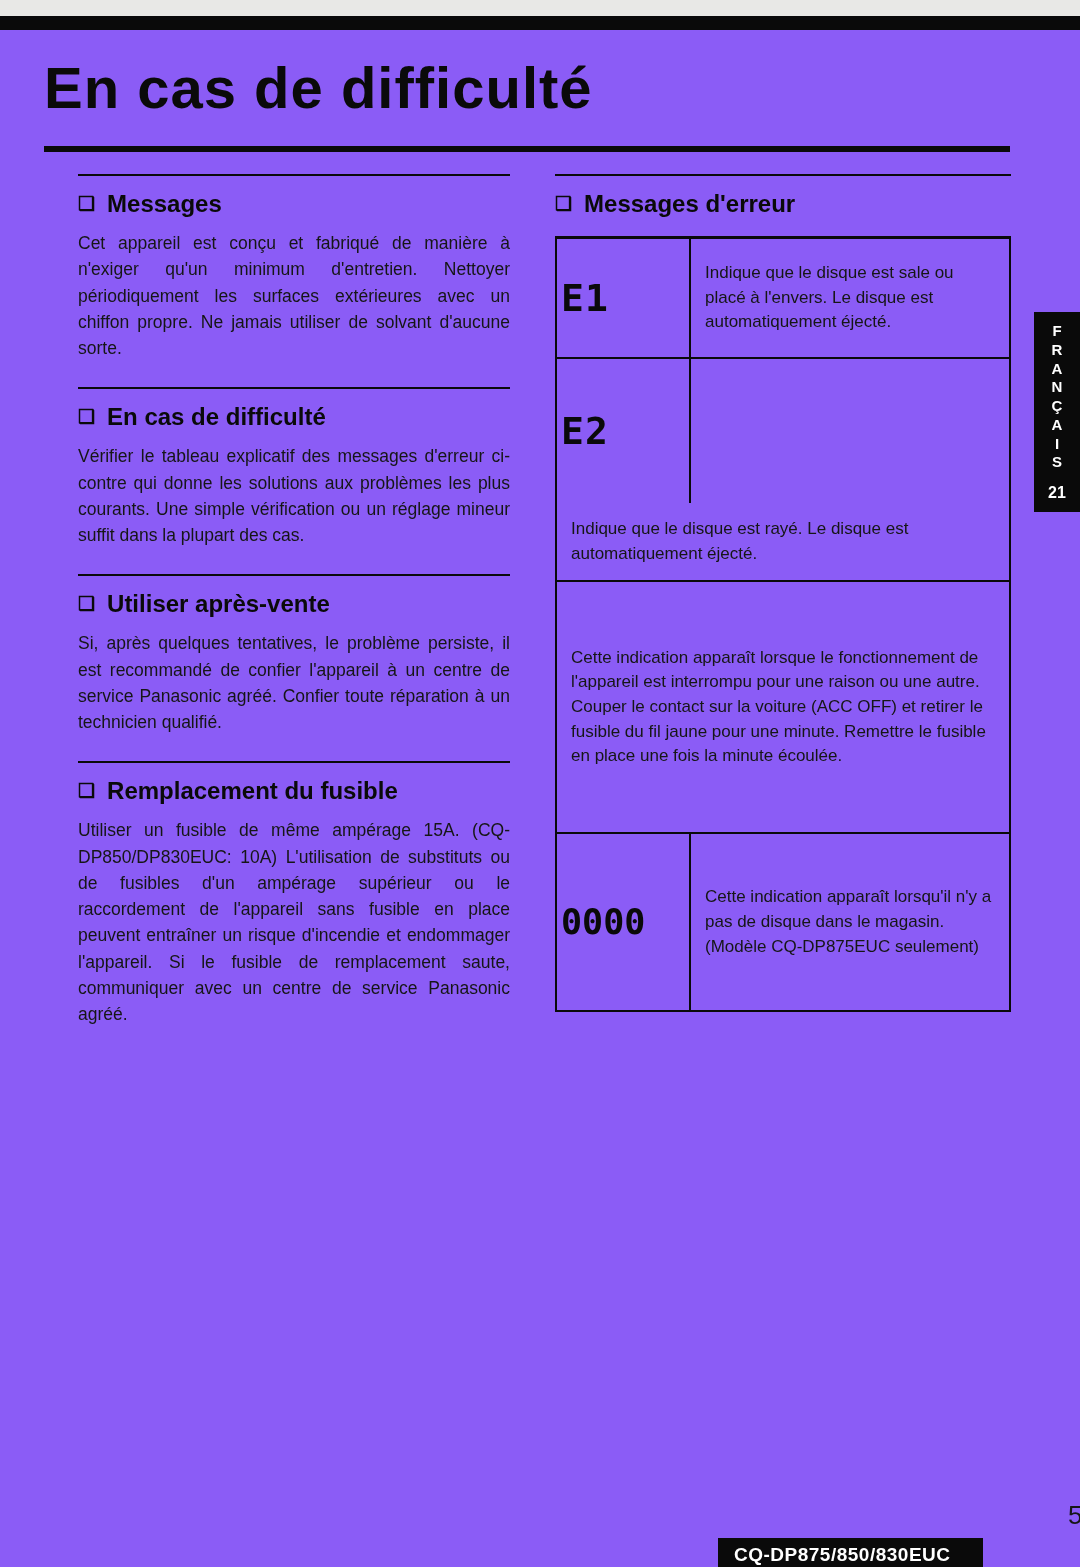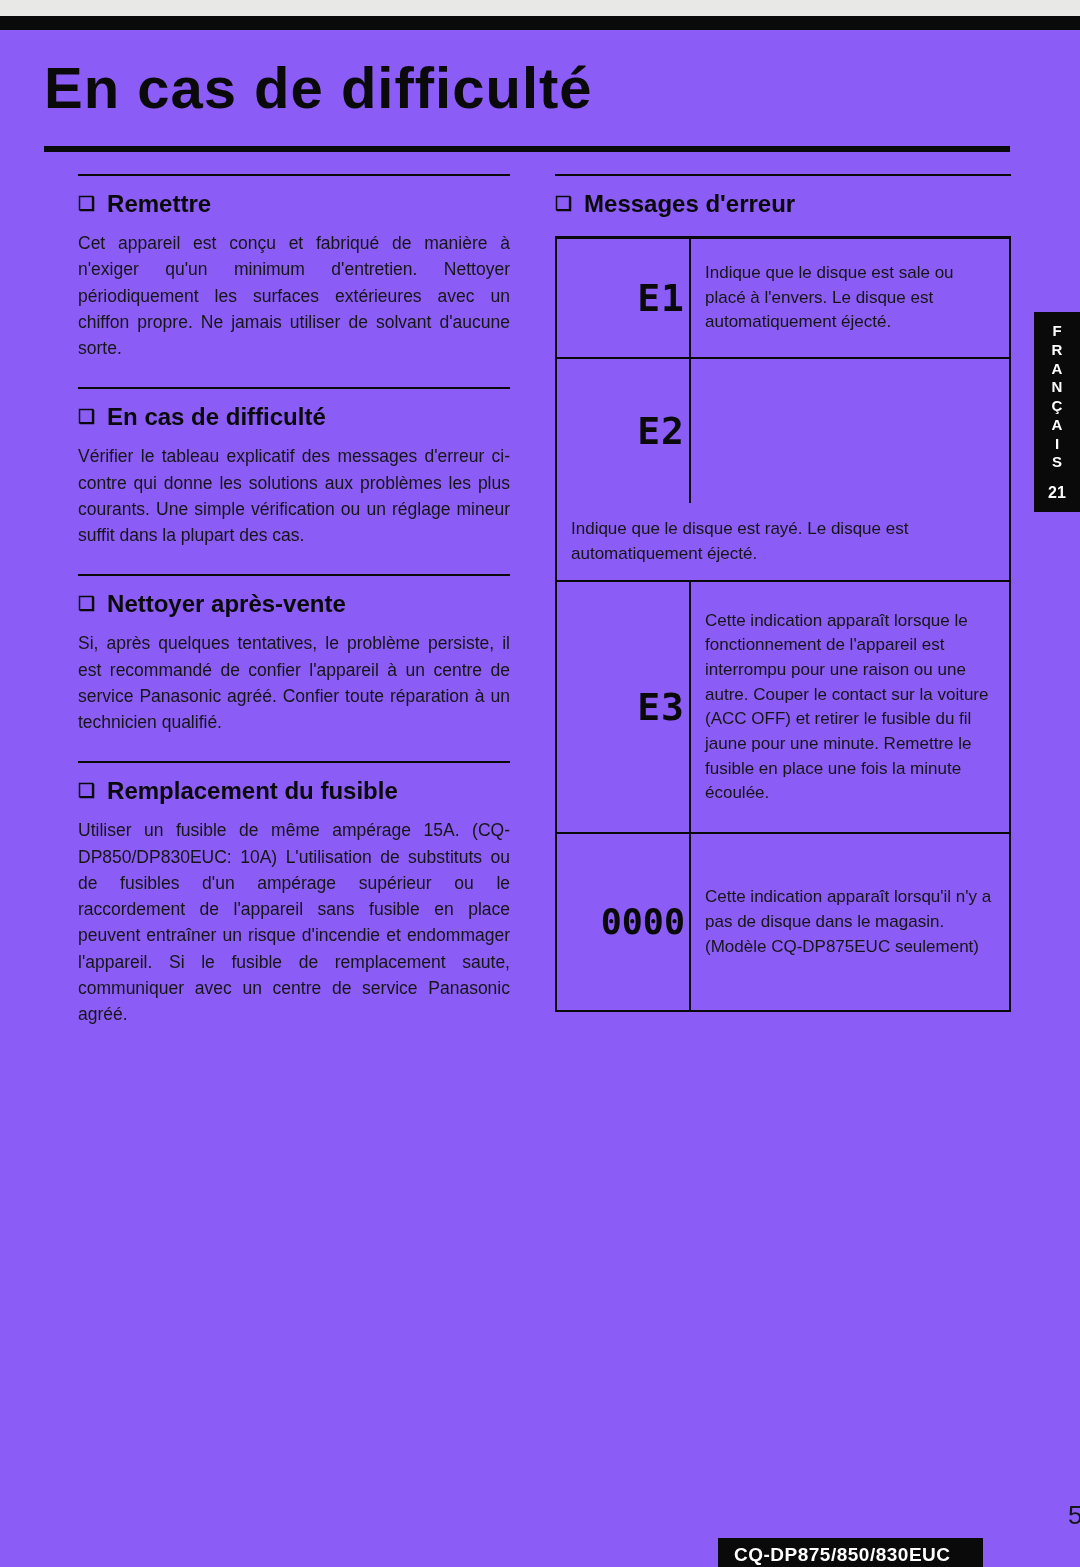--- a/index.html
+++ b/index.html
@@ -59,21 +59,21 @@
     border-top:3px solid #0a0a0a;
   }
   .err-row{
     display:flex;
     border-bottom:2px solid #0a0a0a;
   }
   .err-row:last-child{border-bottom:none;}
   .err-code-cell{
     width:124px;flex:0 0 124px;
     border-right:2px solid #0a0a0a;
-    display:flex;align-items:center;justify-content:flex-end;
+    display:flex;align-items:center;justify-content:flex-start;
     padding:10px 4px;
   }
   .seg-code{
     font-family:"DejaVu Sans Mono", monospace;
     font-weight:bold;font-size:38px;letter-spacing:1px;color:#0a0a0a;
   }
   .seg-code.small{font-size:35px;letter-spacing:0;}
   .err-text-cell{
     flex:1;display:flex;align-items:center;
     padding:14px 12px 14px 14px;
@@ -119,37 +119,37 @@
   <div class="topbar"></div>
 
   <div class="page-title">En cas de difficulté</div>
   <div class="title-rule"></div>
 
   <div class="left-col">
 
     <div class="section">
       <div class="sec-heading">
         <span class="bullet">❑</span>
-        <span>Remettre</span>
+        <span>Messages</span>
       </div>
       <div class="sec-body">Cet appareil est conçu et fabriqué de manière à n'exiger qu'un minimum d'entretien. Nettoyer périodiquement les surfaces extérieures avec un chiffon propre. Ne jamais utiliser de solvant d'aucune sorte.</div>
     </div>
 
     <div class="section">
       <div class="sec-heading">
         <span class="bullet">❑</span>
         <span>En cas de difficulté</span>
       </div>
       <div class="sec-body">Vérifier le tableau explicatif des messages d'erreur ci-contre qui donne les solutions aux problèmes les plus courants. Une simple vérification ou un réglage mineur suffit dans la plupart des cas.</div>
     </div>
 
     <div class="section">
       <div class="sec-heading">
         <span class="bullet">❑</span>
-        <span>Nettoyer après-vente</span>
+        <span>Utiliser après-vente</span>
       </div>
       <div class="sec-body">Si, après quelques tentatives, le problème persiste, il est recommandé de confier l'appareil à un centre de service Panasonic agréé. Confier toute réparation à un technicien qualifié.</div>
     </div>
 
     <div class="section">
       <div class="sec-heading">
         <span class="bullet">❑</span>
         <span>Remplacement du fusible</span>
       </div>
       <div class="sec-body">Utiliser un fusible de même ampérage 15A. (CQ-DP850/DP830EUC: 10A) L'utilisation de substituts ou de fusibles d'un ampérage supérieur ou le raccordement de l'appareil sans fusible en place peuvent entraîner un risque d'incendie et endommager l'appareil. Si le fusible de remplacement saute, communiquer avec un centre de service Panasonic agréé.</div>
@@ -178,23 +178,20 @@
       <div class="err-row row-1">
         <div class="err-code-cell">
           <span class="seg-code">E2</span>
         </div>
         <div class="err-text-cell">
           <div class="err-text">Indique que le disque est rayé. Le disque est automatiquement éjecté.</div>
         </div>
       </div>
 
       <div class="err-row row-2">
-        <div class="err-code-cell">
-          <span class="seg-code">E3</span>
-        </div>
         <div class="err-text-cell">
           <div class="err-text">Cette indication apparaît lorsque le fonctionnement de l'appareil est interrompu pour une raison ou une autre. Couper le contact sur la voiture (ACC OFF) et retirer le fusible du fil jaune pour une minute. Remettre le fusible en place une fois la minute écoulée.</div>
         </div>
       </div>
 
       <div class="err-row row-3">
         <div class="err-code-cell">
           <span class="seg-code small">0000</span>
         </div>
         <div class="err-text-cell">

